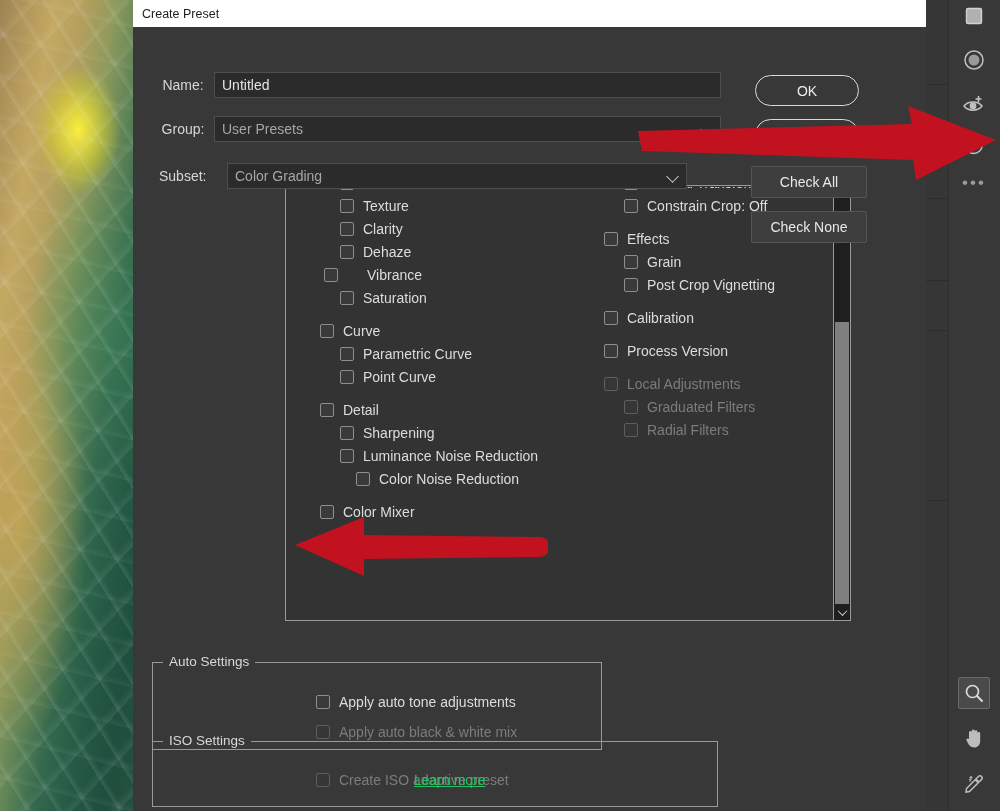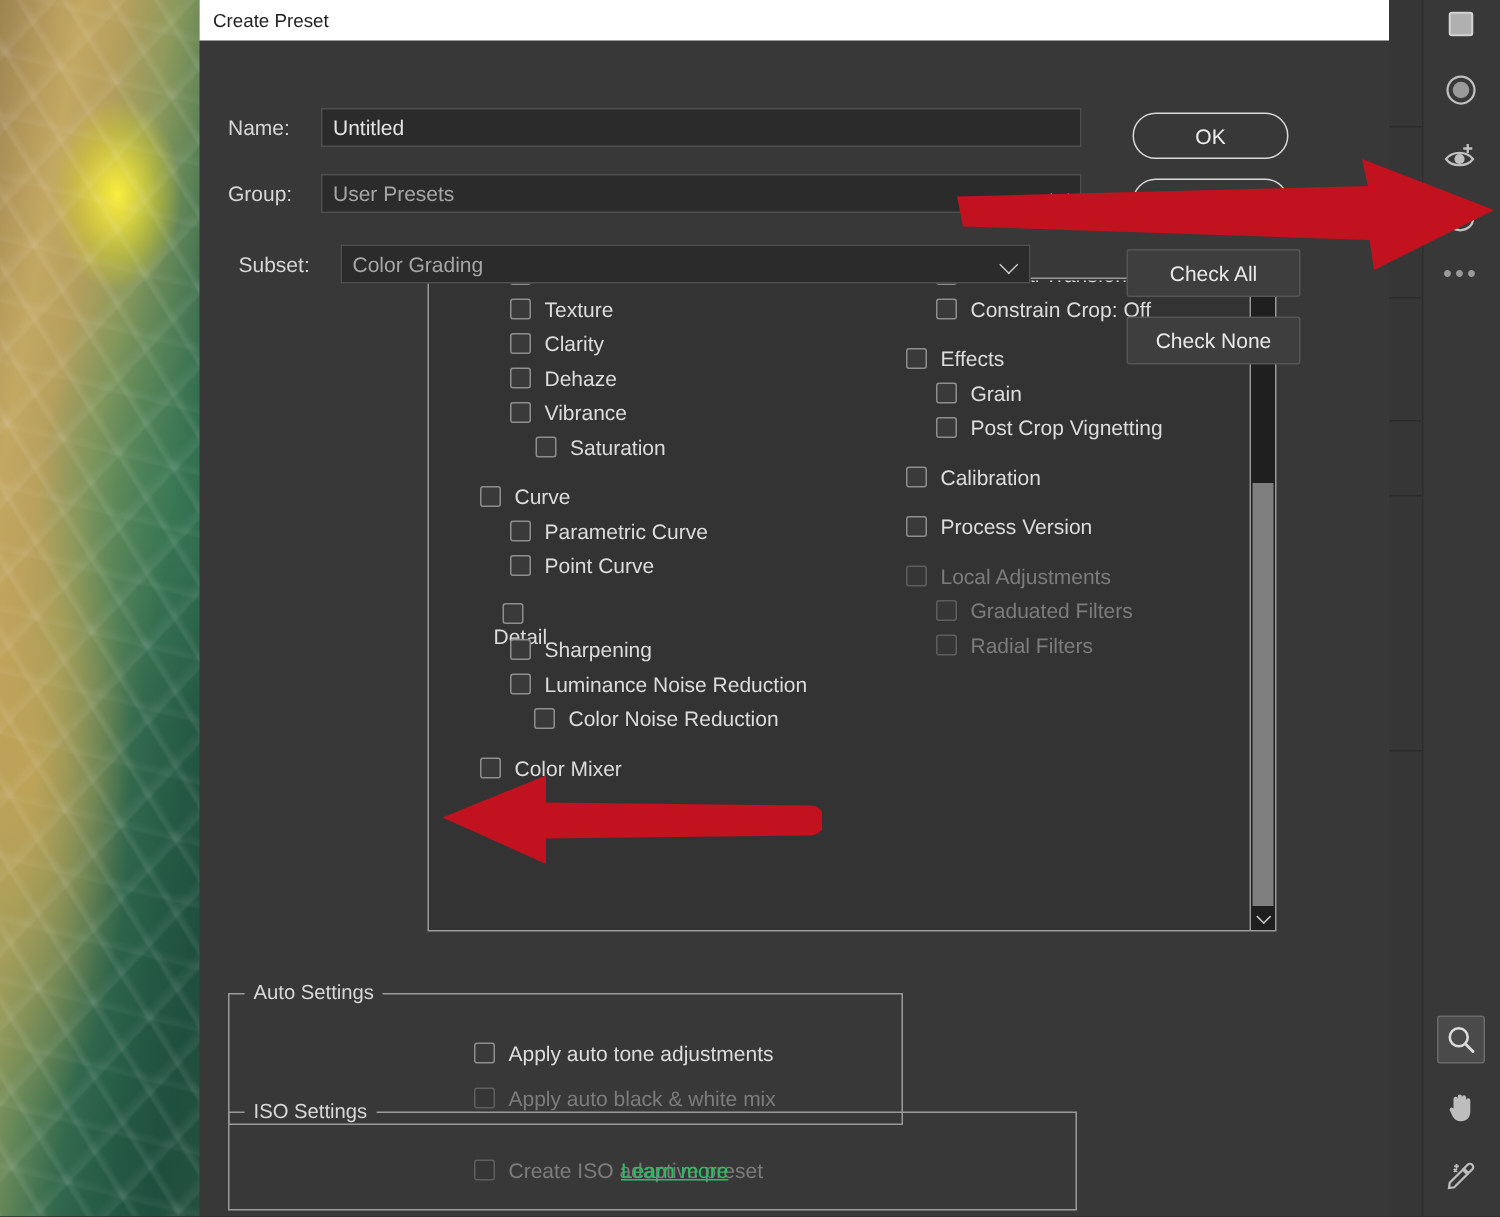--- a/index.html
+++ b/index.html
@@ -76,21 +76,21 @@
   .title-bar {
     height: 27px; background: #ffffff;
     display: flex; align-items: center; padding-left: 9px;
   }
   .title-bar .t { font-size: 12.5px; color: #1e1e1e; }
 
   .dialog-body { position: relative; height: 784px; }
 
   .row { position: absolute; display: flex; align-items: center; }
 
-  .lbl { color: #d6d6d6; font-size: 14px; }
+  .lbl { color: #d6d6d6; font-size: 14px; text-align: center; }
 
   .text-input {
     background: #2b2b2b; border: 1px solid #4e4e4e;
     color: #e4e4e4; font-size: 14px;
     height: 26px; padding: 0 7px; display: flex; align-items: center;
     font-family: "Liberation Sans", sans-serif;
   }
   .select-input {
     background: #2b2b2b; border: 1px solid #4e4e4e;
     color: #a6a6a6; font-size: 14px;
@@ -304,41 +304,41 @@
               <span class="cb-text">Texture</span>
             </div>
             <div class="cb-item" style="left: 54px; top: 35px;">
               <span class="cb"></span>
               <span class="cb-text">Clarity</span>
             </div>
             <div class="cb-item" style="left: 54px; top: 58px;">
               <span class="cb"></span>
               <span class="cb-text">Dehaze</span>
             </div>
-            <div class="cb-item" style="left: 54px; top: 81px;">
+            <div class="cb-item" style="left: 38px; top: 81px; gap: 20px;">
               <span class="cb"></span>
               <span class="cb-text">Vibrance</span>
             </div>
-            <div class="cb-item" style="left: 54px; top: 104px; margin-left: 17px;">
+            <div class="cb-item" style="left: 54px; top: 104px;">
               <span class="cb"></span>
               <span class="cb-text">Saturation</span>
             </div>
             <div class="cb-item" style="left: 34px; top: 137px;">
               <span class="cb"></span>
               <span class="cb-text">Curve</span>
             </div>
             <div class="cb-item" style="left: 54px; top: 160px;">
               <span class="cb"></span>
               <span class="cb-text">Parametric Curve</span>
             </div>
             <div class="cb-item" style="left: 54px; top: 183px;">
               <span class="cb"></span>
               <span class="cb-text">Point Curve</span>
             </div>
-            <div class="cb-item" style="left: 34px; top: 216px; flex-direction: column;">
+            <div class="cb-item" style="left: 34px; top: 216px;">
               <span class="cb"></span>
               <span class="cb-text">Detail</span>
             </div>
             <div class="cb-item" style="left: 54px; top: 239px;">
               <span class="cb"></span>
               <span class="cb-text">Sharpening</span>
             </div>
             <div class="cb-item" style="left: 54px; top: 262px;">
               <span class="cb"></span>
               <span class="cb-text">Luminance Noise Reduction</span>

